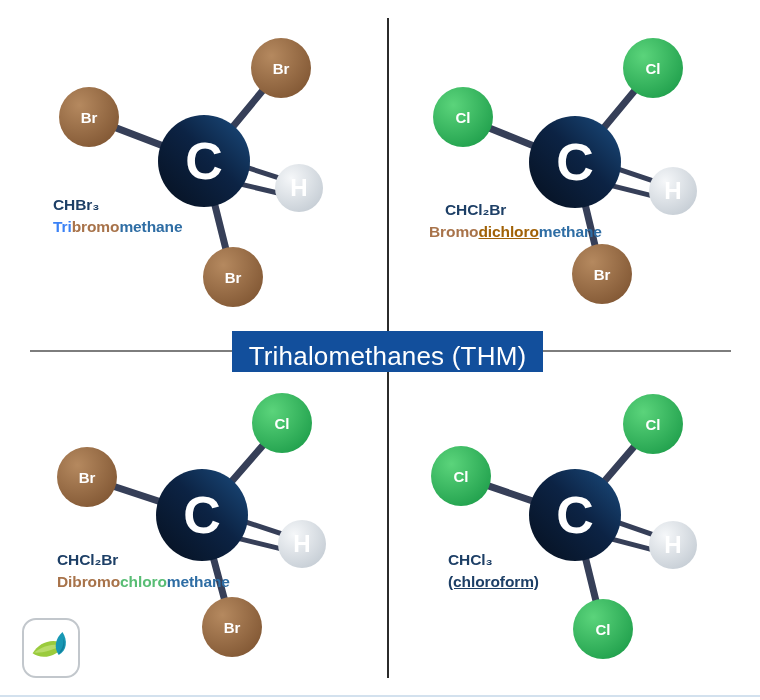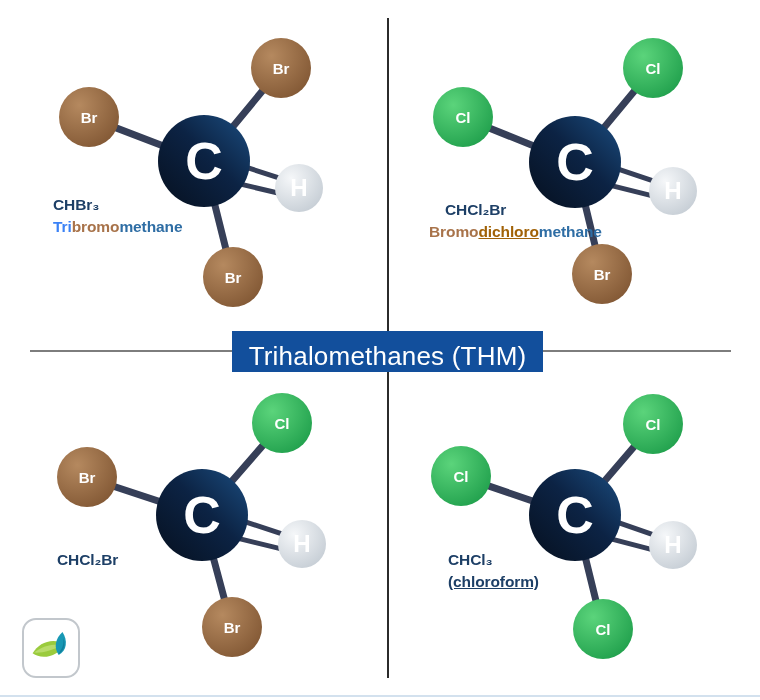--- a/index.html
+++ b/index.html
@@ -69,20 +69,21 @@
         <div class="bond" style="left: 202px; top: 511.5px; width: 115.948px; height: 7px; transform: rotate(1.30908rad); background: rgb(54, 63, 88);"></div>
         <div class="bond" style="left: 202px; top: 504.5px; width: 105.304px; height: 5px; transform: rotate(0.318748rad); background: rgb(54, 63, 88);"></div>
         <div class="bond" style="left: 202px; top: 526.5px; width: 100.896px; height: 5px; transform: rotate(0.240171rad); background: rgb(54, 63, 88);"></div>
         <div class="atom atom-C" style="left: 156px; top: 469px; width: 92px; height: 92px; background: linear-gradient(225deg, rgb(27, 77, 128) 0%, rgb(12, 35, 68) 45%, rgb(6, 16, 31) 100%);">C</div>
         <div class="atom atom-Cl" style="left: 252px; top: 393px; width: 60px; height: 60px; background: radial-gradient(circle at 34% 30%, rgb(91, 212, 123) 0%, rgb(28, 156, 73) 88%);">Cl</div>
         <div class="atom atom-Br" style="left: 57px; top: 447px; width: 60px; height: 60px; background: radial-gradient(circle at 34% 30%, rgb(181, 137, 95) 0%, rgb(126, 84, 49) 88%);">Br</div>
         <div class="atom atom-Br" style="left: 202px; top: 597px; width: 60px; height: 60px; background: radial-gradient(circle at 34% 30%, rgb(181, 137, 95) 0%, rgb(126, 84, 49) 88%);">Br</div>
         <div class="atom atom-H" style="left: 278px; top: 520px; width: 48px; height: 48px; background: radial-gradient(circle at 34% 30%, rgb(245, 247, 249) 0%, rgb(194, 202, 210) 88%);">H</div>
         <div class="mol-label" style="left: 57px; top: 549px;">
           <div style="color: rgb(29, 63, 102);">CHCl₂Br</div>
+          <div><span style="color: rgb(168, 115, 74);">Dibromo</span><span style="color: rgb(88, 189, 116);">chloro</span><span style="color: rgb(46, 109, 164);">methane</span></div>
         </div>
       </div>
       <div>
         <div class="bond" style="left: 575px; top: 511.5px; width: 119.854px; height: 7px; transform: rotate(-0.86217rad); background: rgb(54, 63, 88);"></div>
         <div class="bond" style="left: 575px; top: 511.5px; width: 120.487px; height: 7px; transform: rotate(-2.81197rad); background: rgb(54, 63, 88);"></div>
         <div class="bond" style="left: 575px; top: 511.5px; width: 117.388px; height: 7px; transform: rotate(1.32995rad); background: rgb(54, 63, 88);"></div>
         <div class="bond" style="left: 575px; top: 504.5px; width: 103.73px; height: 5px; transform: rotate(0.333945rad); background: rgb(54, 63, 88);"></div>
         <div class="bond" style="left: 575px; top: 526.5px; width: 99.2018px; height: 5px; transform: rotate(0.254758rad); background: rgb(54, 63, 88);"></div>
         <div class="atom atom-C" style="left: 529px; top: 469px; width: 92px; height: 92px; background: linear-gradient(225deg, rgb(27, 77, 128) 0%, rgb(12, 35, 68) 45%, rgb(6, 16, 31) 100%);">C</div>
         <div class="atom atom-Cl" style="left: 623px; top: 394px; width: 60px; height: 60px; background: radial-gradient(circle at 34% 30%, rgb(91, 212, 123) 0%, rgb(28, 156, 73) 88%);">Cl</div>

